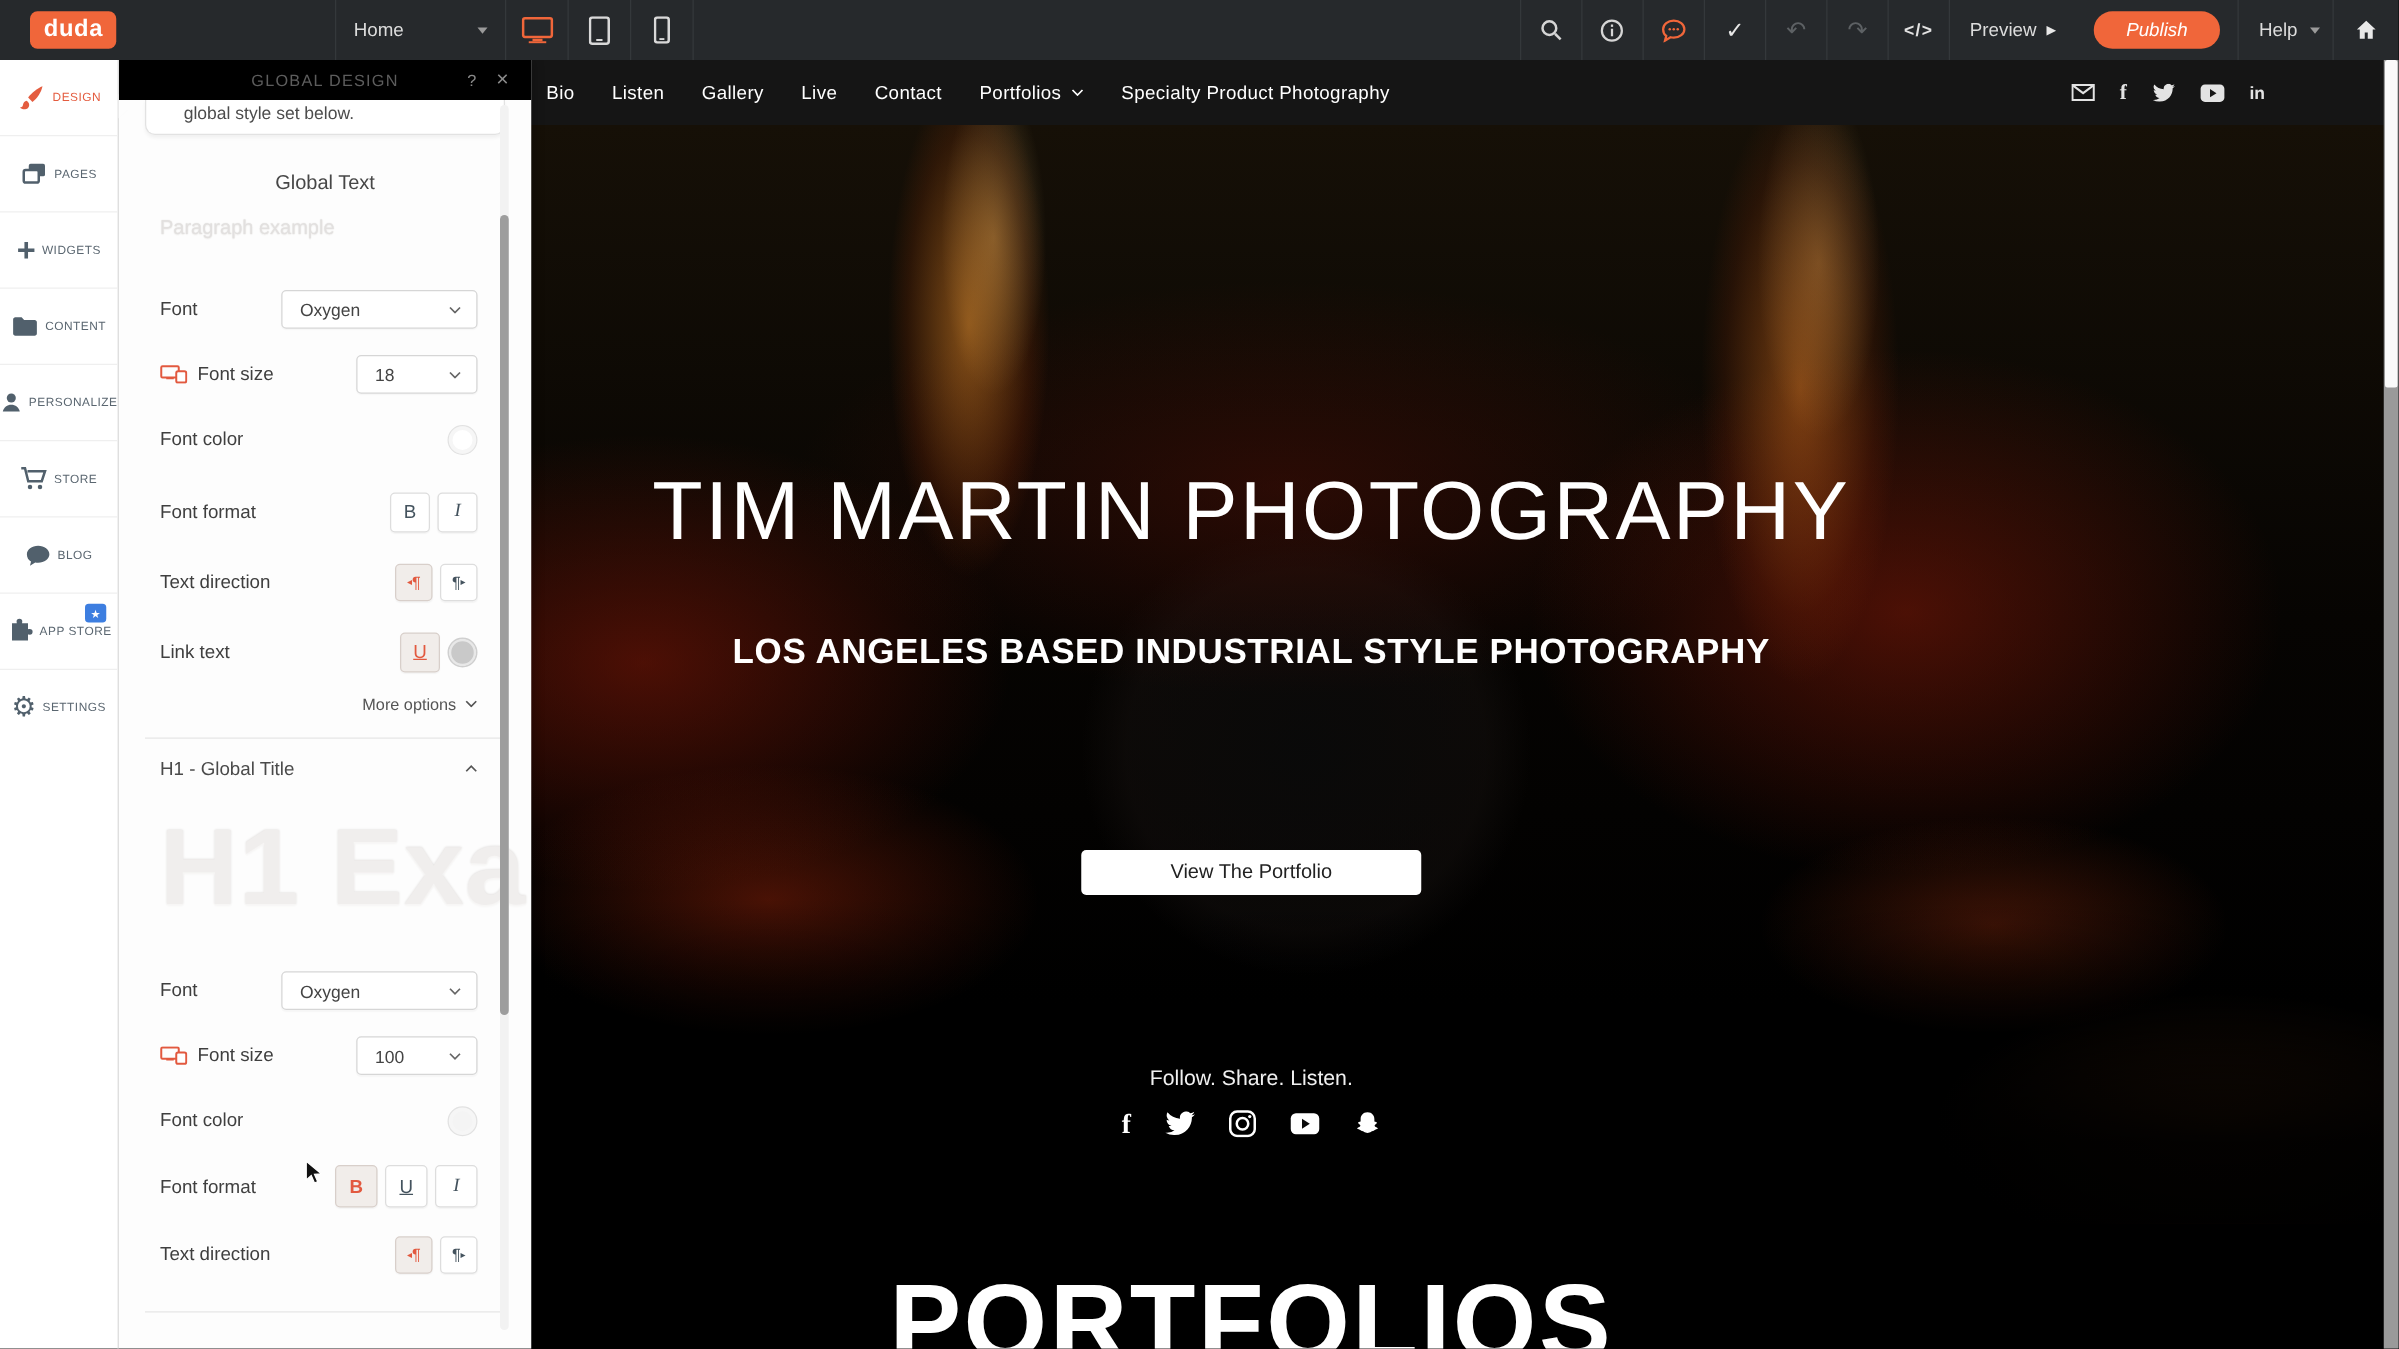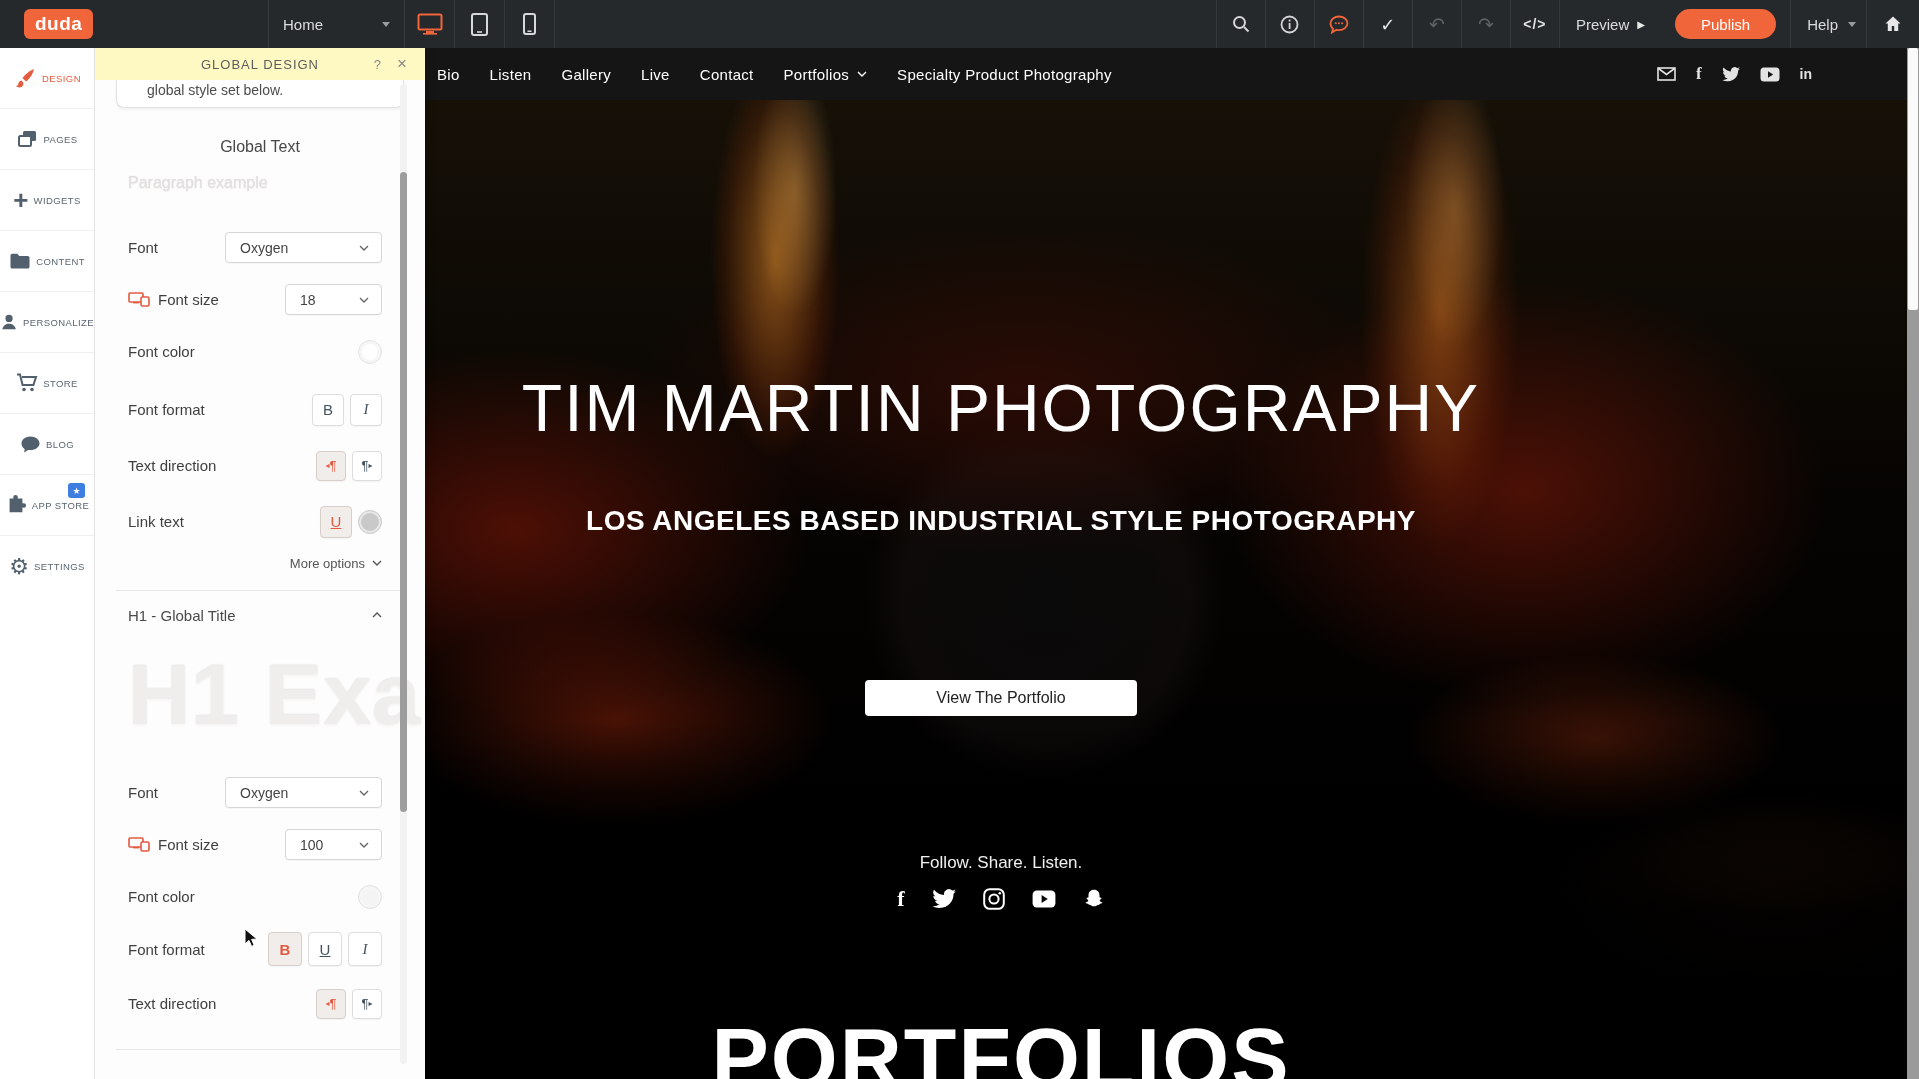--- a/index.html
+++ b/index.html
@@ -16,40 +16,40 @@
   .tb-sep { width:1px; height:48px; background:#34383b; }
   .tb-cell { height:60px; display:flex; align-items:center; justify-content:center; color:#dcdcdc; }
   .page-sel { width:135px; justify-content:space-between; padding:0 14px; font-size:15px; cursor:pointer; }
   .dev-cell { width:49px; cursor:pointer; }
   .tool { width:48px; cursor:pointer; color:#c9c9c9; font-size:16px; position:relative; }
   .tool.dim { color:#5d6164; }
   .caret { display:inline-block; width:0; height:0; border-left:4px solid transparent;
     border-right:4px solid transparent; border-top:5px solid #9a9a9a; }
   .preview-btn { padding:0 16px; font-size:15px; gap:8px; cursor:pointer; }
   .publish-btn { height:30px; padding:0 26px; margin:0 14px; background:#f0663a; border:none;
-    border-radius:16px; color:#fff; font-size:15px; display:flex; align-items:center; cursor:pointer; }
+    border-radius:16px; color:#fff; font-size:15px; display:flex; align-items:center; cursor:pointer;font-style:italic; }
   .help-cell { padding:0 10px 0 16px; font-size:15px; gap:10px; cursor:pointer; }
   .glyph { font-family:"DejaVu Sans", sans-serif; }
 
   
   .sidebar { position:absolute; left:0; top:48px; width:95px; height:1031px; background:#fff;
     border-right:1px solid #e3e3e3; z-index:40; }
   .sb-item { height:61px; display:flex; flex-direction:row; align-items:center;
     justify-content:center; gap:5px; border-bottom:1px solid #efefef; color:#51606c; cursor:pointer; position:relative; }
   .sb-item .sb-label { font-size:9.5px; letter-spacing:.4px; color:#5a6670; }
   .sb-item.active, .sb-item.active .sb-label { color:#e45c3f; }
   .sb-badge { position:absolute; top:8px; right:9px; width:17px; height:15px; background:#3d7ee0;
     border-radius:3px; color:#fff; font-size:9px; display:flex; align-items:center; justify-content:center; }
 
   
   .panel { position:absolute; left:95px; top:48px; width:330px; height:1031px; background:#fdfdfd;
     box-shadow:2px 0 8px rgba(0,0,0,.22); z-index:30; }
   .panel-notch { position:absolute; left:-7px; top:30px; width:14px; height:14px; background:#fdfdfd;
     transform:rotate(45deg); box-shadow:-2px 2px 3px rgba(0,0,0,.08); }
-  .panel-head { height:32px; background:#fef9c3; display:flex; align-items:center; position:relative; }
+  .panel-head { height:32px; background:#000000; display:flex; align-items:center; position:relative; }
   .panel-title { flex:1; text-align:center; font-size:13px; letter-spacing:1px; color:#5d5d5d; }
   .panel-help { position:absolute; right:44px; color:#8a8a8a; font-size:13px; cursor:pointer; }
   .panel-close { position:absolute; right:18px; color:#8a8a8a; font-size:17px; cursor:pointer; }
   .intro-card { height:28px; margin:0 21px; border:1px solid #e2e2e2; border-top:none;
     border-radius:0 0 8px 8px; background:#fff; box-shadow:0 2px 3px rgba(0,0,0,.05);
     font-size:14px; color:#4c4c4c; padding:2px 0 0 30px; overflow:hidden; }
   .sec-heading { margin-top:30px; text-align:center; font-size:16px; color:#474747; }
   .ghost-para { margin:18px 0 0 33px; font-size:16px; color:#e2e0df; text-shadow:0 1px 1px #f3f2f1, 0 0 1px #d8d6d4; height:24px; }
   .p-row { display:flex; align-items:center; justify-content:space-between;
     margin-left:33px; margin-right:43px; height:31px; }

